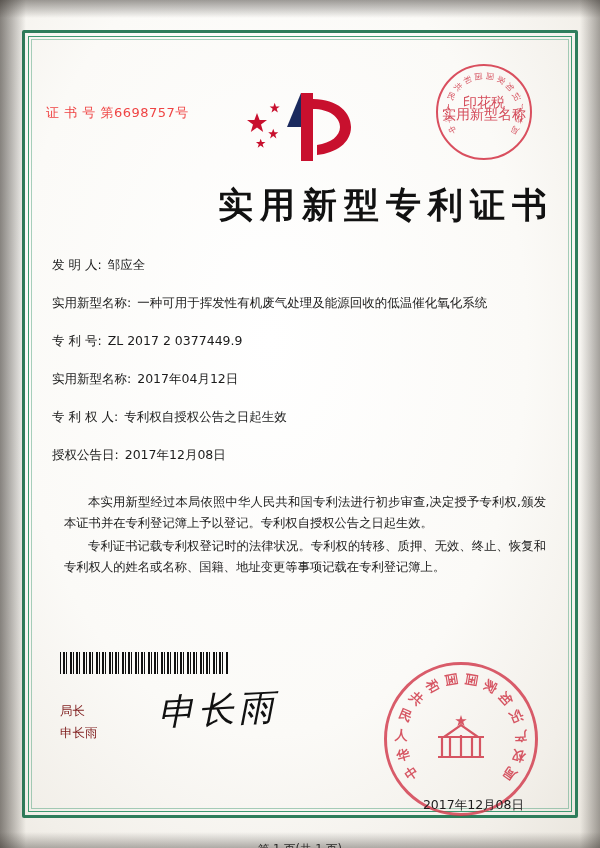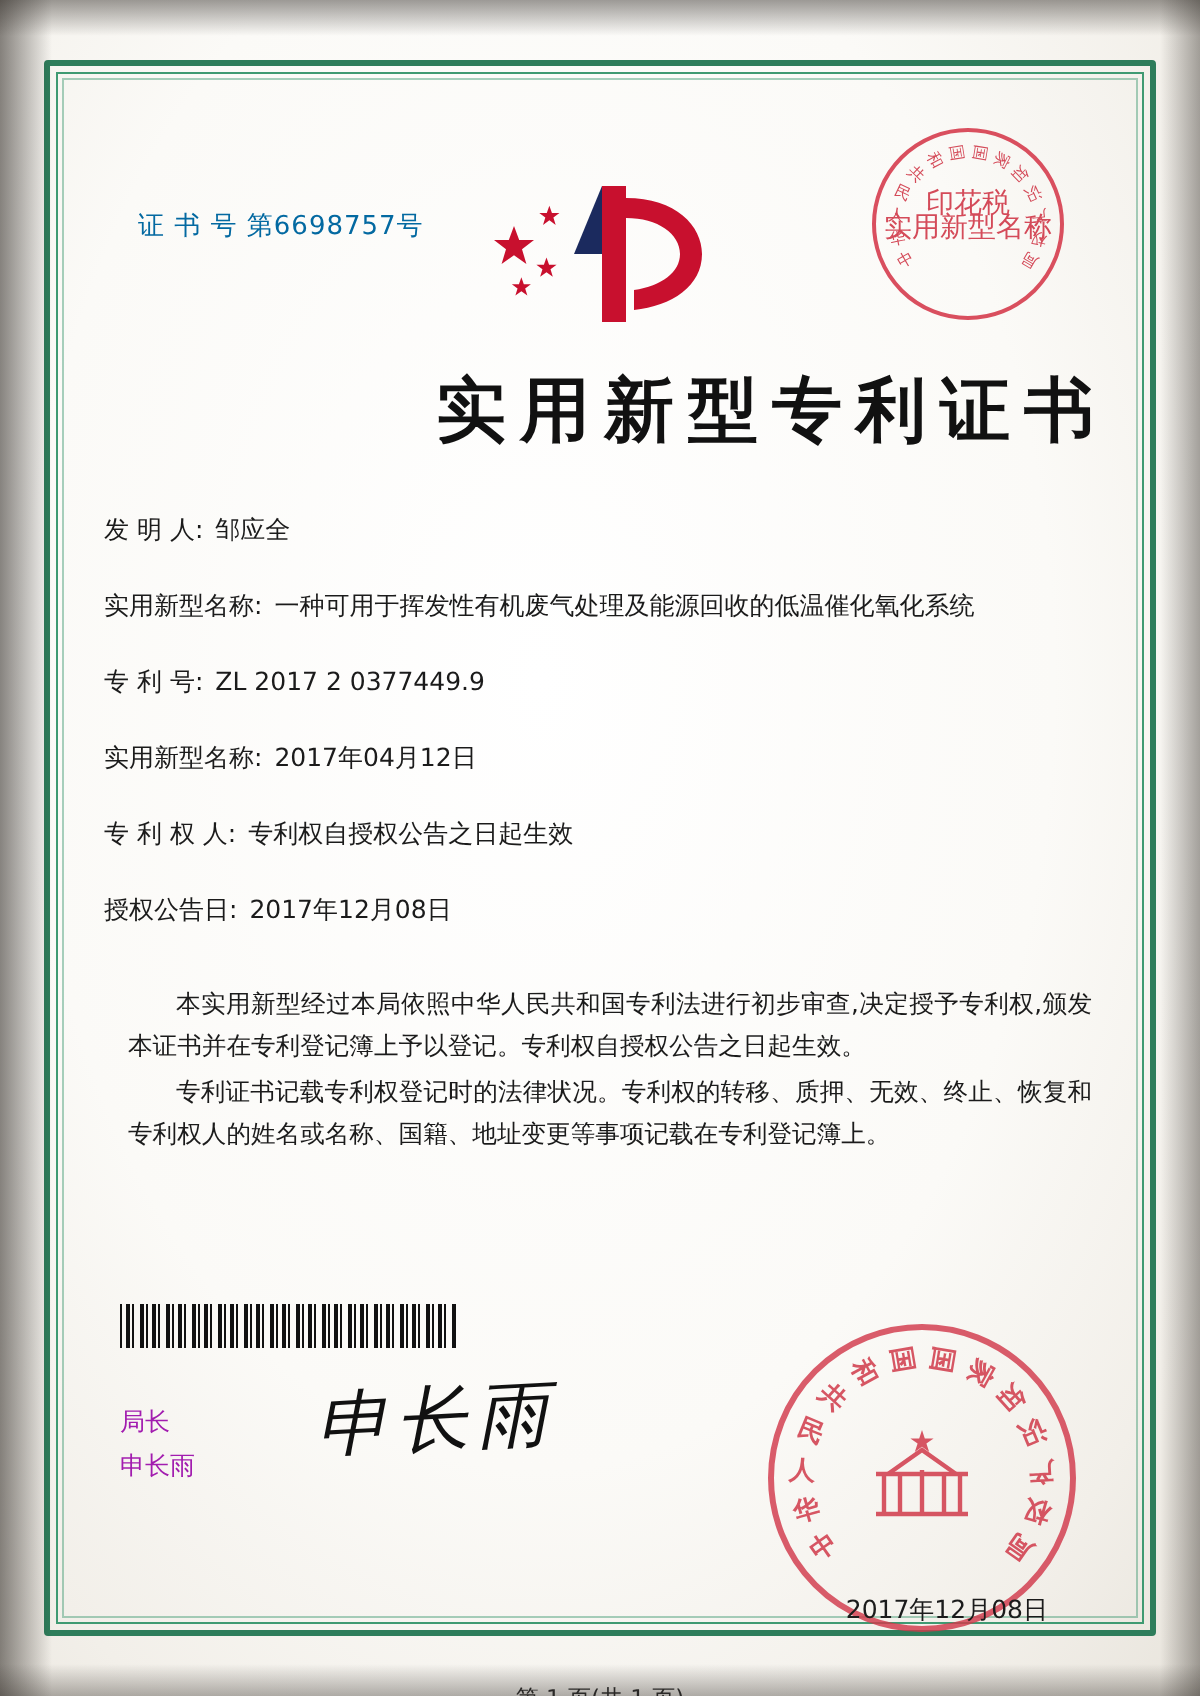--- a/index.html
+++ b/index.html
@@ -71,24 +71,23 @@
   
   .content {
     position: absolute;
     left: 46px; top: 52px; right: 46px; bottom: 48px;
   }
 
   .cert-no {
     position: absolute;
     left: 0; top: 52px;
     font-size: 13px;
-    color: #0369a1;
+    color: #ef4444;
     letter-spacing: 0.5px;
     font-family: "DejaVu Sans", sans-serif;
-    margin-left: 23px;
   }
 
   
   .logo {
     position: absolute;
     left: 197px; top: 35px;
     width: 118px; height: 84px;
   }
 
   
@@ -179,21 +178,21 @@
       #111 6px, #111 7px, transparent 7px, transparent 10px,
       #111 10px, #111 12px, transparent 12px, transparent 13px
     );
   }
 
   .signature-block {
     position: absolute;
     left: 14px; top: 648px;
     font-size: 12.5px;
     line-height: 22px;
-    color: #a21caf;
+    color: #7f1d1d;
     font-family: "DejaVu Sans", sans-serif;
   }
   .handwriting {
     position: absolute;
     left: 112px; top: 634px;
     font-size: 36px;
     color: #111;
     font-family: "DejaVu Serif", serif;
     font-style: italic;
     letter-spacing: 4px;

